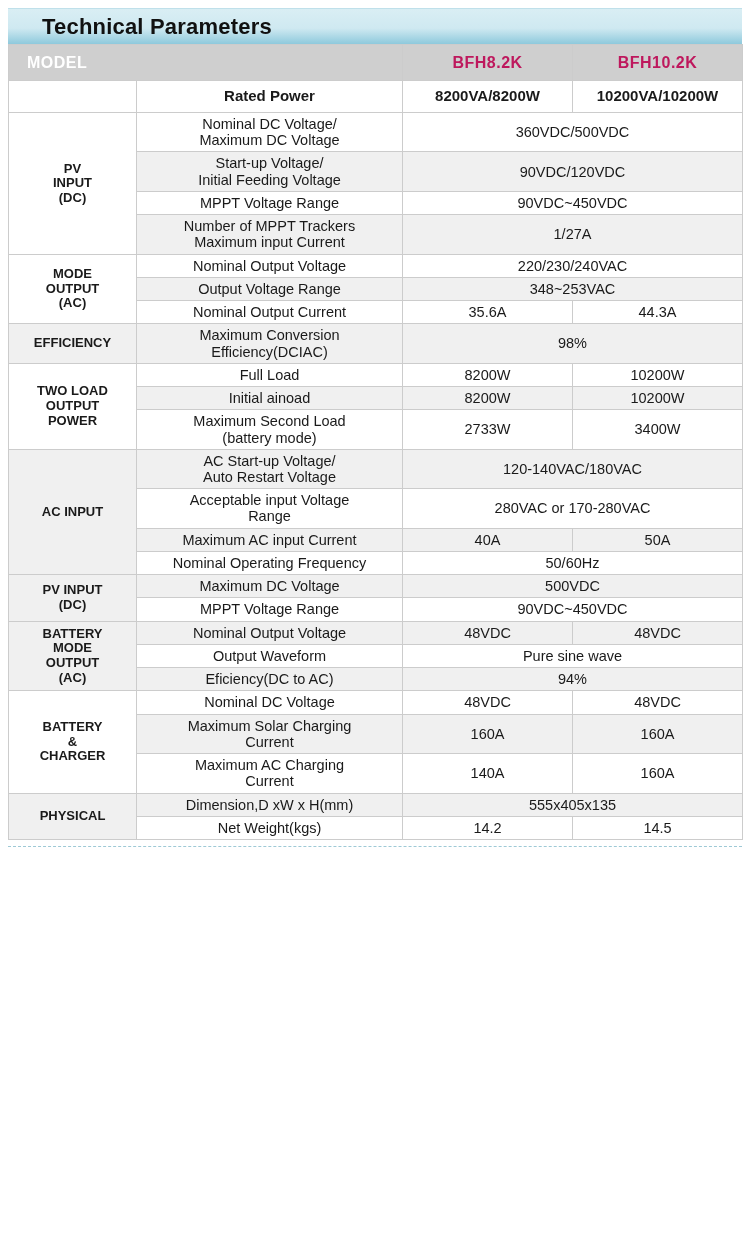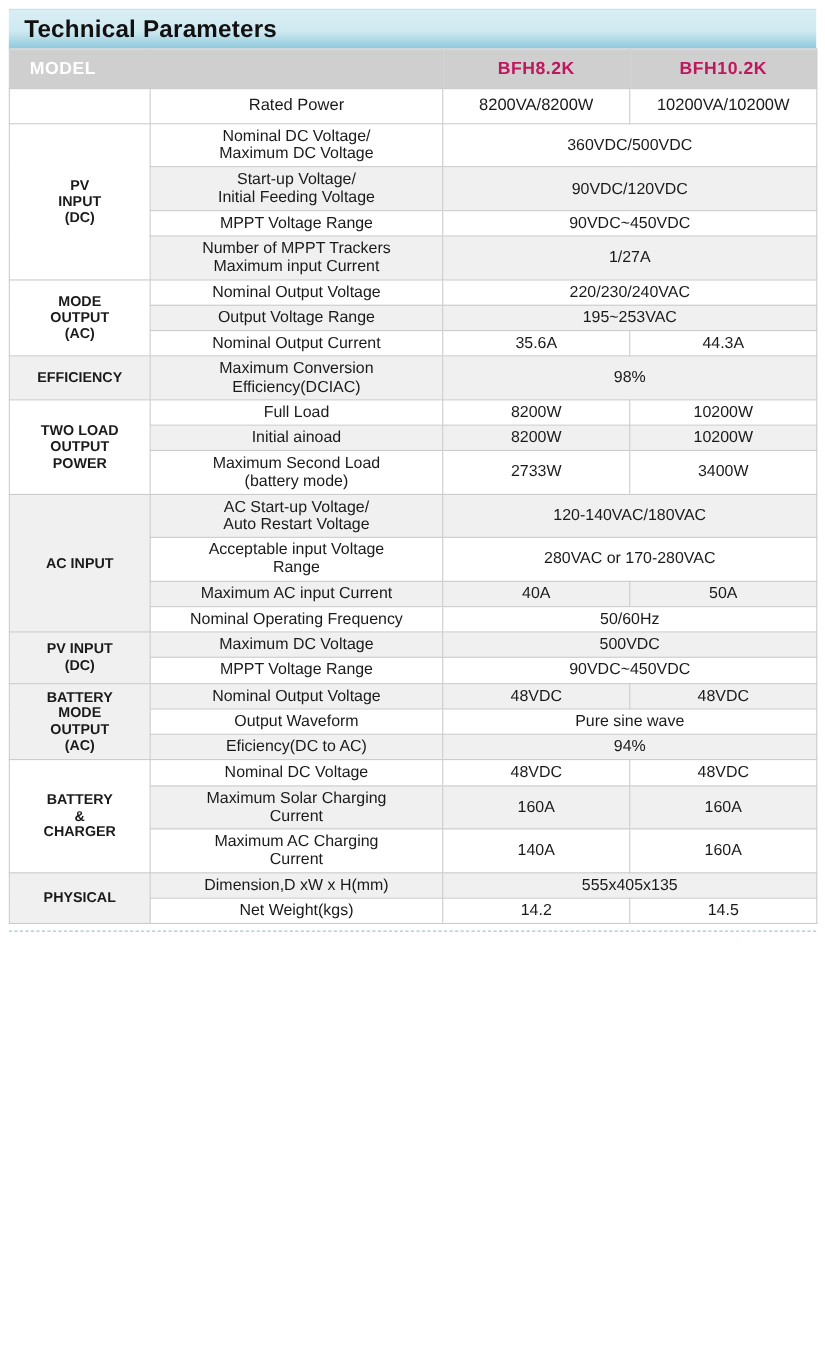--- a/index.html
+++ b/index.html
@@ -20,21 +20,21 @@
     height: 1243px;
     box-sizing: border-box;
     padding: 8px 8px 0 8px;
   }
   .title-bar {
     background: linear-gradient(to bottom, #d9eef4 0%, #cfe9f1 55%, #8ec9dc 100%);
     border-top: 1px solid #bfe0ea;
     height: 36px;
     display: flex;
     align-items: center;
-    padding-left: 14px;
+    padding-left: 34px;
     box-sizing: border-box;
   }
   .title-bar .title {
     font-size: 22px;
     font-weight: bold;
     color: #111;
     letter-spacing: 0.2px;
   }
   table.spec {
     width: 734px;
@@ -65,21 +65,21 @@
     letter-spacing: 0.5px;
   }
   tr.header-row th.model-head {
     text-align: left;
     padding-left: 18px;
   }
   tr.header-row th.v {
     color: #be185d;
   }
   .rated-row td {
-    font-weight: normal;
+    font-weight: bold;
     font-size: 15px;
     height: 32px;
   }
   .cat {
     font-weight: bold;
     font-size: 13px;
     line-height: 1.22;
   }
   .shaded td { background: #f0f0f0; }
   .two-line { line-height: 1.08; }
@@ -161,21 +161,21 @@
           </td>
           <td>
             <div>Nominal Output Voltage</div>
           </td>
           <td colspan="2">220/230/240VAC</td>
         </tr>
         <tr class="shaded">
           <td>
             <div>Output Voltage Range</div>
           </td>
-          <td colspan="2">195~253VAC</td>
+          <td colspan="2">348~253VAC</td>
         </tr>
         <tr>
           <td>
             <div>Nominal Output Current</div>
           </td>
           <td>35.6A</td>
           <td>44.3A</td>
         </tr>
         <tr class="shaded">
           <td class="cat" rowspan="1">

